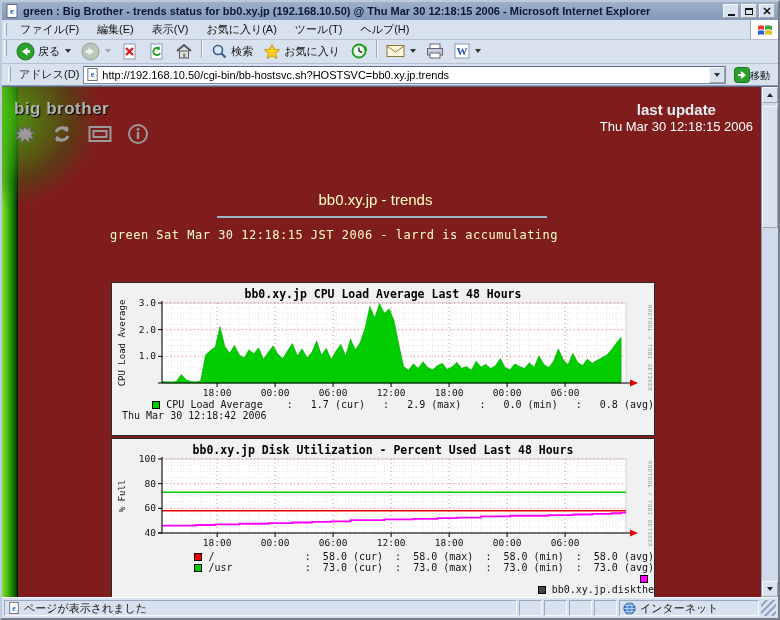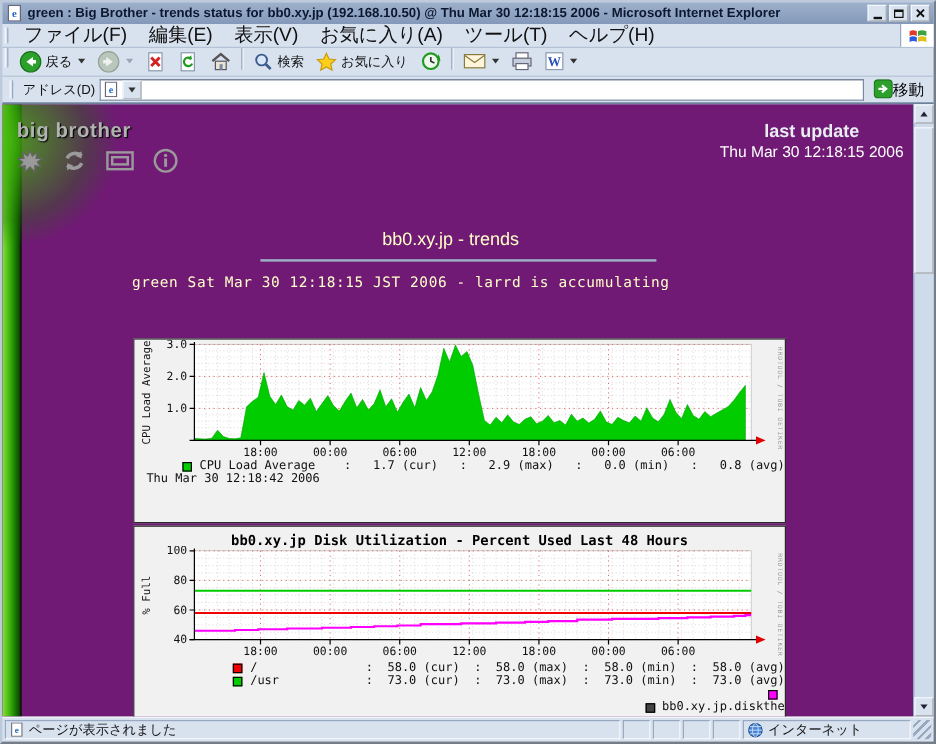--- a/index.html
+++ b/index.html
@@ -9,40 +9,40 @@
   
   .titlebar{height:18px;background:linear-gradient(to bottom,#9db1cc,#8499ba);display:flex;align-items:center;
     padding:0 3px;flex:0 0 auto;}
   .titlebar .tb-icon{width:14px;height:14px;margin-right:4px;flex:0 0 auto;}
   .titlebar .tb-text{flex:1;font-size:11px;font-weight:bold;color:#0c1830;white-space:nowrap;overflow:hidden;}
   .win-btn{width:16px;height:14px;margin-left:2px;background:#d9e3f0;border:1px outset #f4f8fc;
     display:flex;align-items:center;justify-content:center;padding:0;}
   
   .menubar{height:20px;display:flex;align-items:center;border-bottom:1px solid #b4c2d6;flex:0 0 auto;}
   .grip{width:3px;height:70%;border-left:1px solid #f4f8fc;border-right:1px solid #98a8c0;margin:0 4px 0 2px;}
-  .menu-item{font-size:16px;color:#111;padding:2px 9px;cursor:default;}
+  .menu-item{font-size:11px;color:#111;padding:2px 9px;cursor:default;}
   .throbber{margin-left:auto;width:28px;height:19px;background:#fff;border-left:1px solid #98a8c0;
     display:flex;align-items:center;justify-content:center;}
   
   .toolbar{height:24px;display:flex;align-items:flex-start;border-bottom:1px solid #b4c2d6;flex:0 0 auto;}
   .tbtn{display:flex;align-items:center;gap:3px;padding:1px 5px;font-size:11px;color:#111;height:22px;}
   .tsep{width:2px;height:18px;border-left:1px solid #98a8c0;border-right:1px solid #f4f8fc;margin:0 3px;}
   .drop{width:0;height:0;border-left:3px solid transparent;border-right:3px solid transparent;border-top:4px solid #333;margin-left:2px;}
   .drop.dim{border-top-color:#9aa6b8;}
   
   .addressbar{height:22px;display:flex;align-items:center;border-bottom:1px solid #8a9cb6;padding:0 4px;flex:0 0 auto;gap:4px;}
   .addr-label{font-size:11px;color:#111;white-space:nowrap;}
   .addr-input{flex:1;height:18px;background:#fff;border:1px solid #7a8aa4;border-top-color:#5a6a84;
     display:flex;align-items:center;padding-left:2px;overflow:hidden;}
   .addr-url{flex:1;font-size:11px;color:#000;white-space:nowrap;overflow:hidden;}
   .addr-dropbtn{width:16px;height:16px;background:#d9e3f0;border:1px outset #f4f8fc;display:flex;align-items:center;justify-content:center;}
-  .go-btn{display:flex;align-items:flex-start;gap:0;font-size:13px;padding:1px 4px;}
+  .go-btn{display:flex;align-items:flex-end;gap:0;font-size:10px;padding:1px 4px;}
   
   .content{flex:1 1 auto;display:flex;min-height:0;border-top:1px solid #5a6a84;}
-  .page{flex:1;position:relative;background:#701a75;overflow:hidden;}
+  .page{flex:1;position:relative;background:#7f1d1d;overflow:hidden;}
   .green-strip{position:absolute;left:0;top:0;bottom:0;width:16px;
     background:linear-gradient(to right,#86e23c 0%,#46b80e 35%,#1f8a04 60%,#0b4a00 88%,#000 100%);}
   .green-glow{position:absolute;left:0;top:0;width:130px;height:150px;pointer-events:none;
     background:radial-gradient(ellipse 130px 120px at 0px 30px,rgba(70,184,14,0.85),rgba(30,110,5,0.35) 55%,transparent 75%);}
   .bb-logo{position:absolute;left:12px;top:12px;font-size:17px;font-weight:bold;color:#b0b4b0;
     letter-spacing:0.5px;text-shadow:1px 1px 1px #000;}
   .bb-icons{position:absolute;left:12px;top:36px;display:flex;gap:15px;align-items:center;}
   .last-update{position:absolute;right:8px;top:14px;text-align:center;}
   .lu-label{font-size:15px;font-weight:bold;color:#e8eef2;}
   .lu-time{font-size:13px;color:#fff;margin-top:1px;}
@@ -205,20 +205,21 @@
   </div>
 
   <div class="addressbar">
     <div class="grip"></div>
     <span class="addr-label">アドレス(D)</span>
     <div class="addr-input">
       <svg width="13" height="13" viewBox="0 0 14 14" style="flex:0 0 auto;margin-right:3px;">
         <rect x="2" y="0.5" width="10" height="13" fill="#fff" stroke="#667"></rect>
         <text x="7" y="10" font-size="9" font-weight="bold" fill="#1b62c8" text-anchor="middle" font-family="Liberation Serif,serif">e</text>
       </svg>
+      <span class="addr-url">http://192.168.10.50/cgi-bin/bb-hostsvc.sh?HOSTSVC=bb0.xy.jp.trends</span>
       <button class="addr-dropbtn">
           <span class="drop" style="margin:0;"></span>
         </button>
     </div>
     <div class="go-btn">
       <svg width="16" height="16" viewBox="0 0 16 16">
         <rect x="0.5" y="0.5" width="15" height="15" rx="3" fill="#2ba02b" stroke="#1a701a"></rect>
         <path d="M4 8 L9 8 M7 5 L10.5 8 L7 11" fill="none" stroke="#fff" stroke-width="1.8"></path>
       </svg>
       <span>移動</span>
@@ -255,20 +256,21 @@
       <div class="last-update">
         <div class="lu-label">last update</div>
         <div class="lu-time">Thu Mar 30 12:18:15 2006</div>
       </div>
 
       <div class="page-title">bb0.xy.jp - trends</div>
       <div class="page-title-rule"></div>
       <div class="status-line">green Sat Mar 30 12:18:15 JST 2006 - larrd is accumulating</div>
 
       <div class="panel" style="top:195px;height:154px;">
+        <div class="chart-title">bb0.xy.jp CPU Load Average Last 48 Hours</div>
         <svg class="chart-svg" width="538" height="98" viewBox="0 0 538 98">
             <g>
               <rect x="48" y="4" width="464" height="80" fill="#ffffff" stroke="#bbbbbb" stroke-width="0.6"></rect>
               <line x1="57.666666666666664" y1="4" x2="57.666666666666664" y2="84" stroke="#c8c8c8" stroke-width="0.5" stroke-dasharray="1,2"></line>
               <line x1="67.33333333333333" y1="4" x2="67.33333333333333" y2="84" stroke="#c8c8c8" stroke-width="0.5" stroke-dasharray="1,2"></line>
               <line x1="77" y1="4" x2="77" y2="84" stroke="#c8c8c8" stroke-width="0.5" stroke-dasharray="1,2"></line>
               <line x1="86.66666666666666" y1="4" x2="86.66666666666666" y2="84" stroke="#c8c8c8" stroke-width="0.5" stroke-dasharray="1,2"></line>
               <line x1="96.33333333333334" y1="4" x2="96.33333333333334" y2="84" stroke="#c8c8c8" stroke-width="0.5" stroke-dasharray="1,2"></line>
               <line x1="106" y1="4" x2="106" y2="84" stroke="#c8c8c8" stroke-width="0.5" stroke-dasharray="1,2"></line>
               <line x1="115.66666666666667" y1="4" x2="115.66666666666667" y2="84" stroke="#c8c8c8" stroke-width="0.5" stroke-dasharray="1,2"></line>

